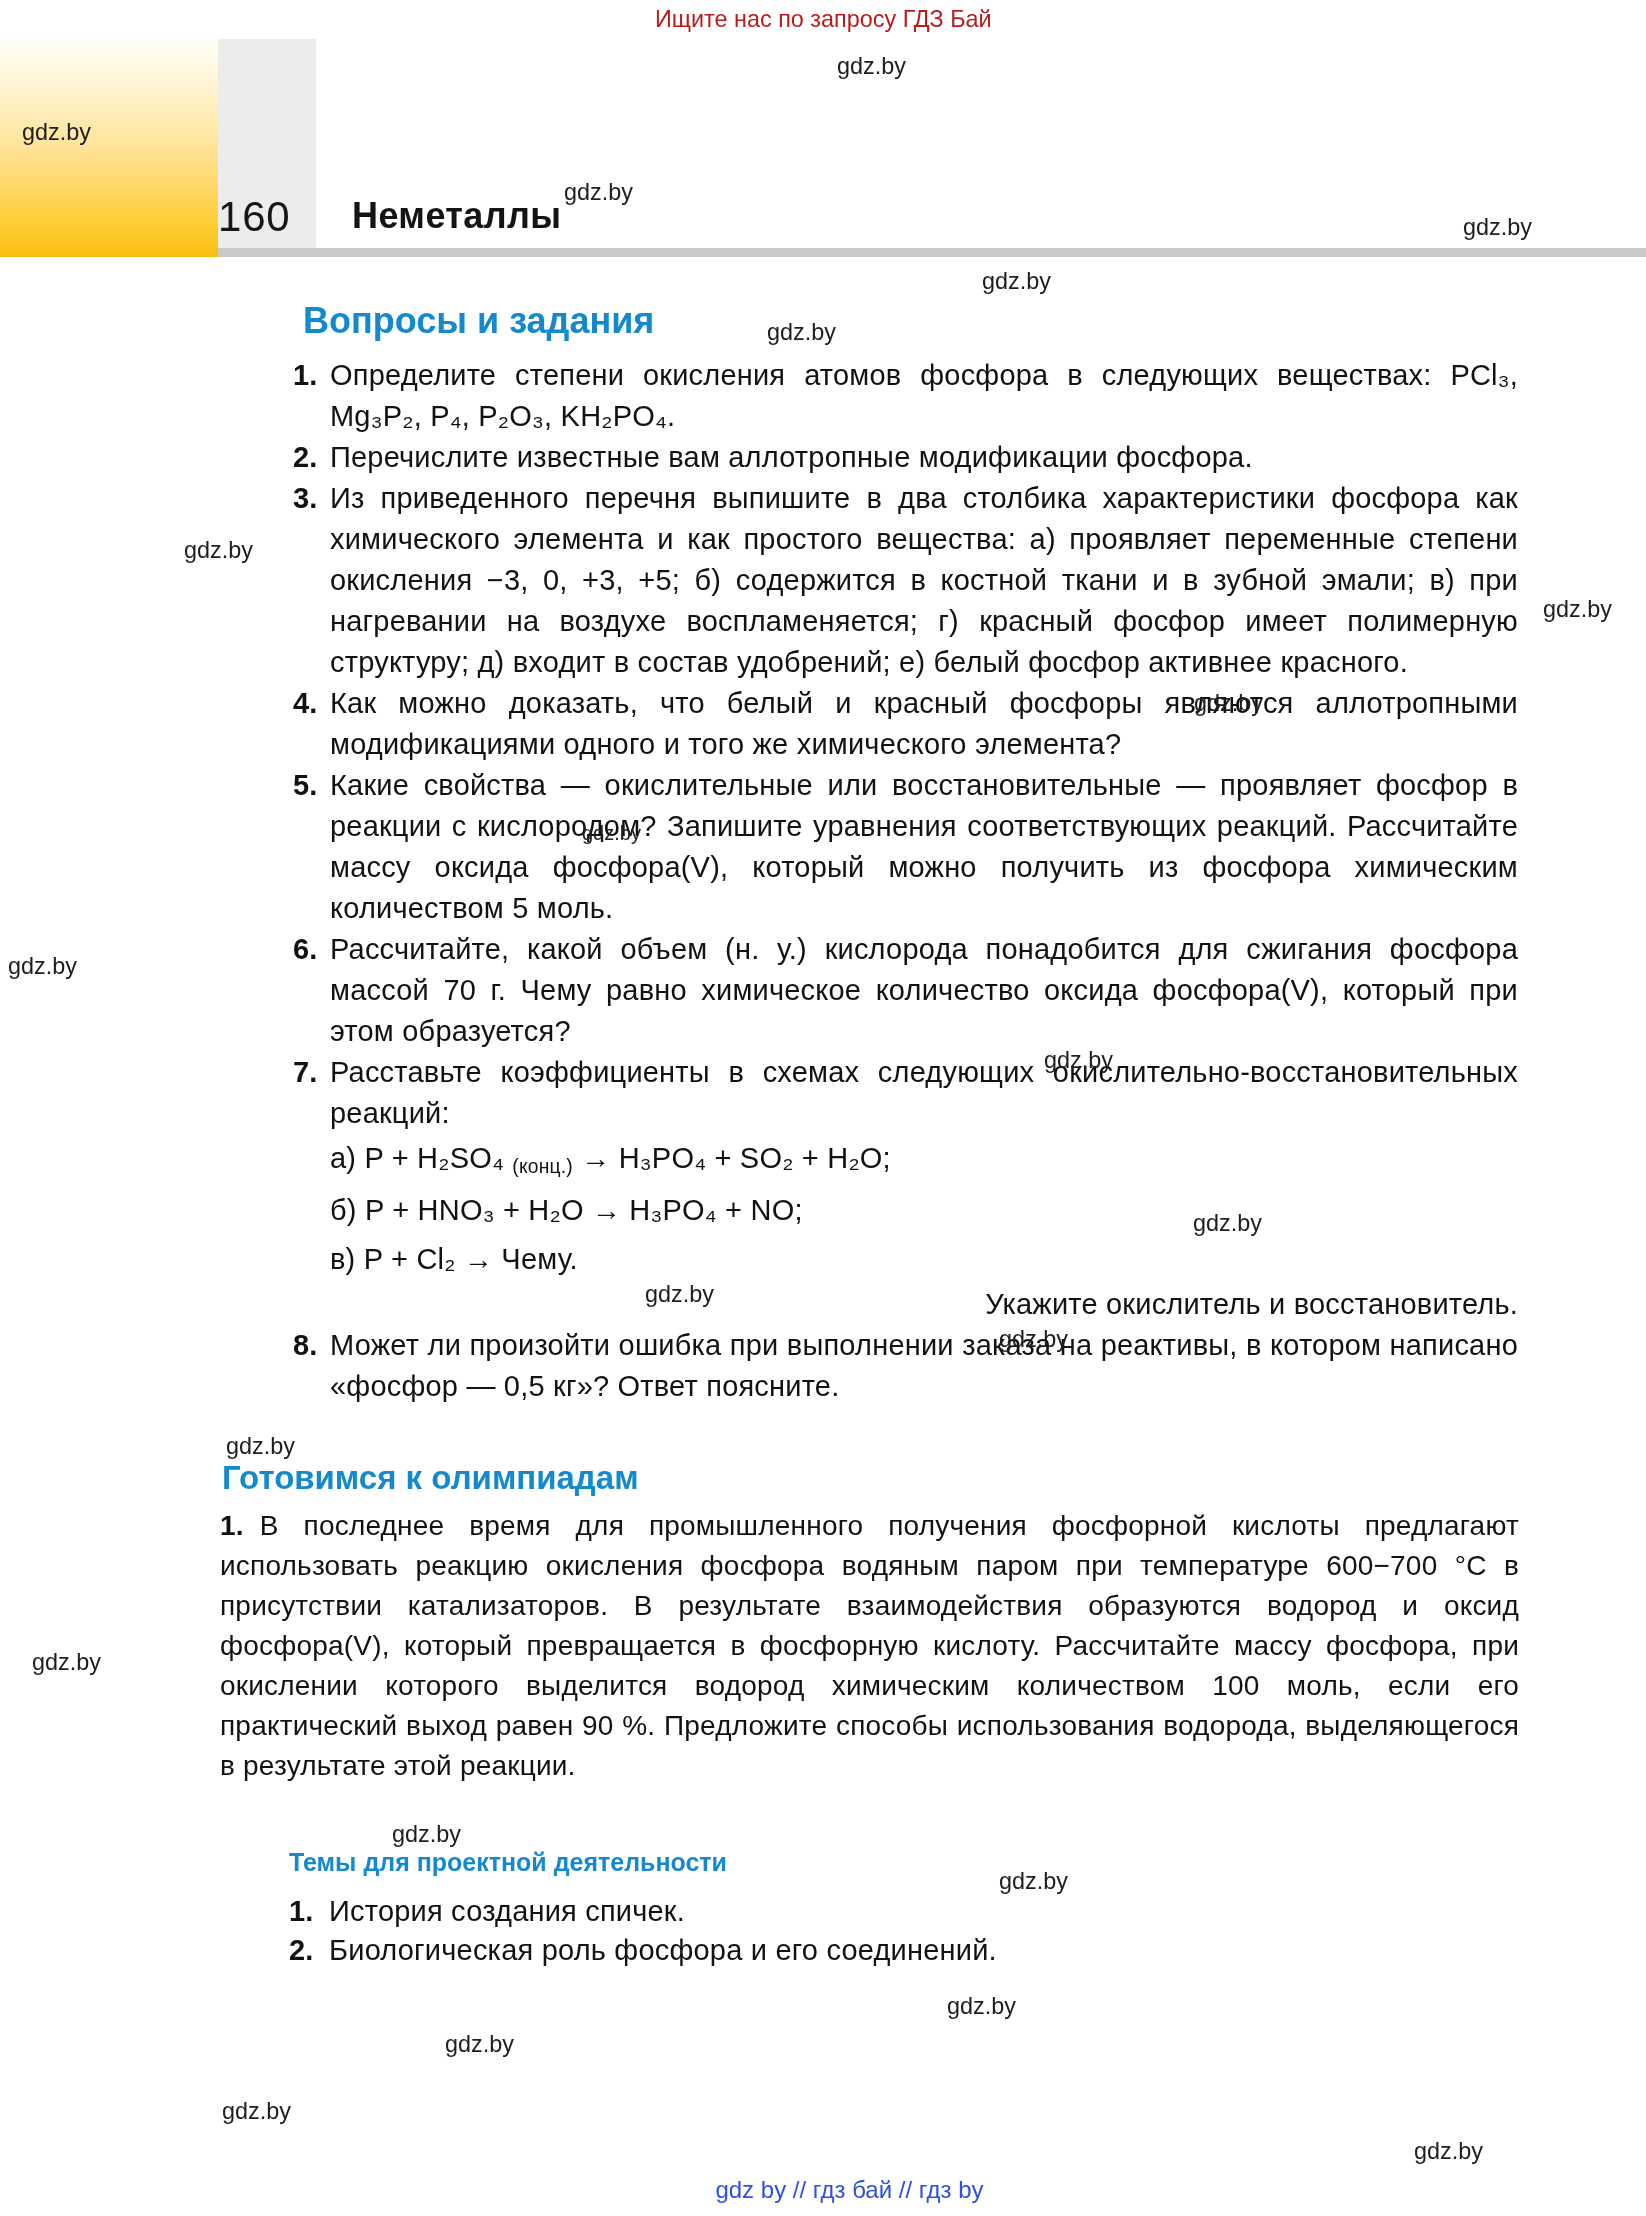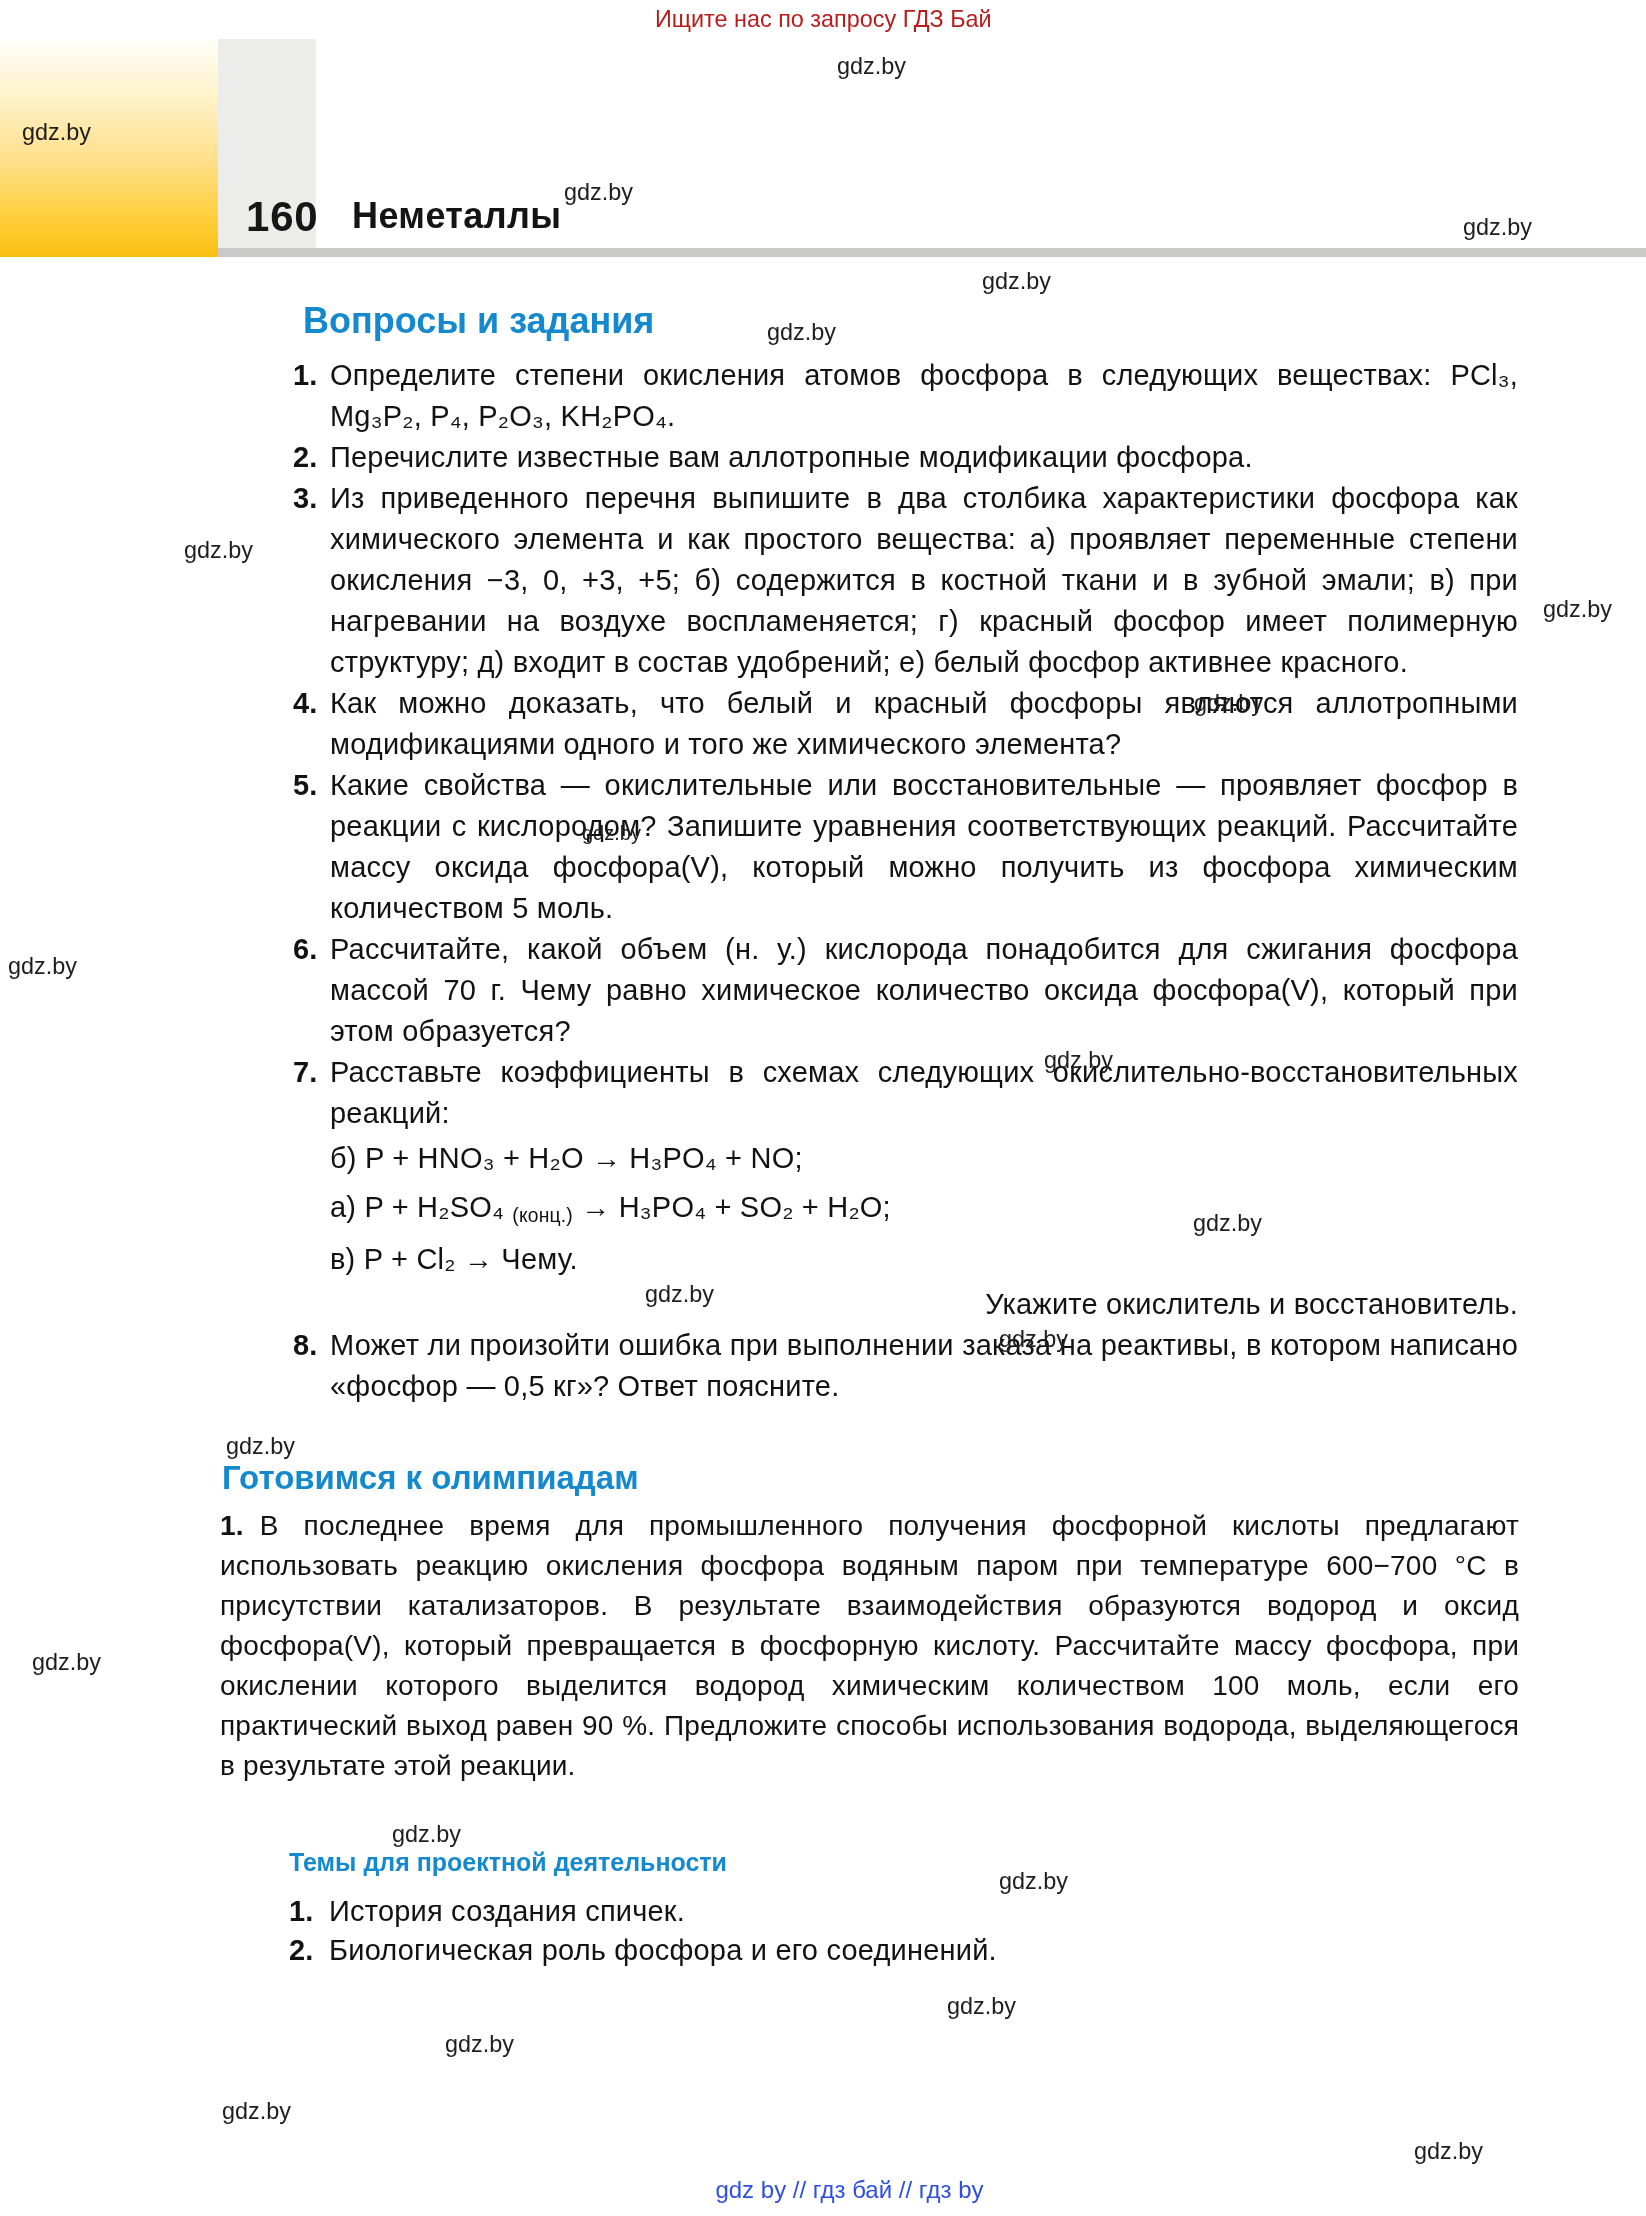--- a/index.html
+++ b/index.html
@@ -20,22 +20,22 @@
     font-size:24px;color:#2F4FE0;white-space:nowrap;
   }
   .yellow-block{
     left:0;top:39px;width:218px;height:218px;
     background:linear-gradient(180deg,#FFFEF9 0%,#FFF3CC 25%,#FFE08C 55%,#FFCD33 85%,#F9BE12 100%);
   }
   .page-box{
     left:218px;top:39px;width:98px;height:210px;background:#ECECEB;
   }
   .page-num{
-    position:absolute;left:28px;bottom:8px;
-    font-size:42px;font-weight:bold;color:#161616;letter-spacing:0.8px;margin-top:28px;
+    position:absolute;left:0;bottom:8px;
+    font-size:42px;font-weight:normal;color:#161616;letter-spacing:0.8px;margin-top:28px;
   }
   .header-rule{
     left:218px;top:248px;width:1429px;height:8.9px;background:#C9C9C7;
   }
   .chapter{
     left:352px;top:195px;font-size:36px;font-weight:bold;letter-spacing:0.4px;color:#141414;
     white-space:nowrap;
   }
   .sec-title{
     font-weight:bold;color:#1489CE;white-space:nowrap;
@@ -115,22 +115,22 @@
     <span class="q-num">5.</span>
     <span>Какие свойства — окислительные или восстановительные — проявляет фосфор в реакции с кислородом? Запишите уравнения соответствующих реакций. Рассчитайте массу оксида фосфора(V), который можно получить из фосфора химическим количеством 5 моль.</span>
   </div>
   <div class="q-item">
     <span class="q-num">6.</span>
     <span>Рассчитайте, какой объем (н. у.) кислорода понадобится для сжигания фосфора массой 70 г. Чему равно химическое количество оксида фосфора(V), который при этом образуется?</span>
   </div>
   <div class="q-item">
     <span class="q-num">7.</span>
     <div>Расставьте коэффициенты в схемах следующих окислительно-восстановительных реакций:</div>
+    <div class="eq"><span>а) P + H₂SO₄ </span><span class="eq-note">(конц.)</span><span> → H₃PO₄ + SO₂ + H₂O;</span></div>
     <div class="eq">б) P + HNO₃ + H₂O → H₃PO₄ + NO;</div>
-    <div class="eq"><span>а) P + H₂SO₄ </span><span class="eq-note">(конц.)</span><span> → H₃PO₄ + SO₂ + H₂O;</span></div>
     <div class="eq">в) P + Cl₂ → Чему.</div>
     <div class="q-outro">Укажите окислитель и восстановитель.</div>
   </div>
   <div class="q-item">
     <span class="q-num">8.</span>
     <span>Может ли произойти ошибка при выполнении заказа на реактивы, в котором написано «фосфор — 0,5 кг»? Ответ поясните.</span>
   </div>
 </div>
 
 <div class="abs sec-title sec-title-olympiad">Готовимся к олимпиадам</div>

